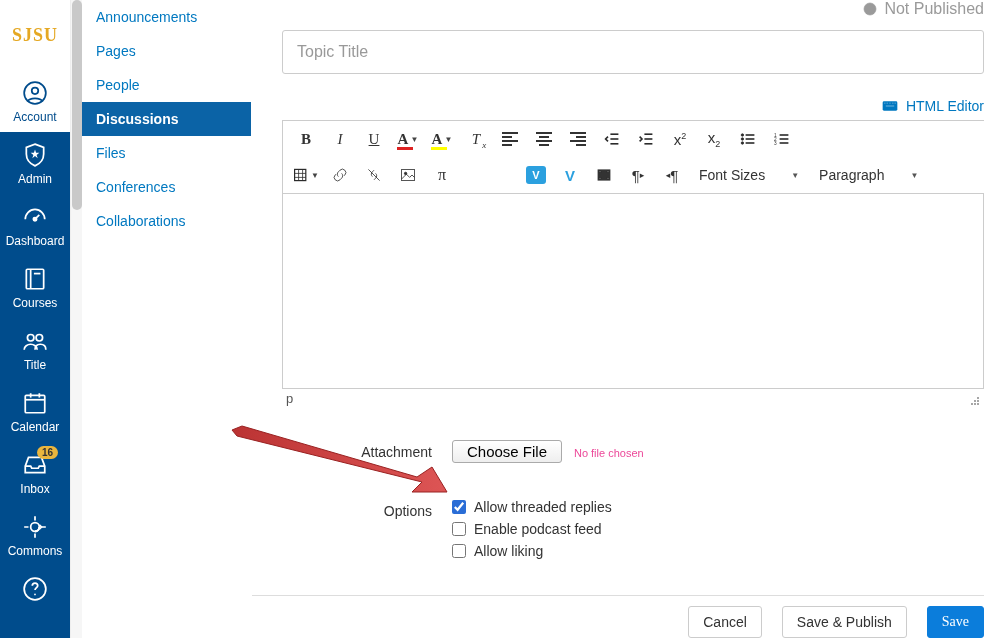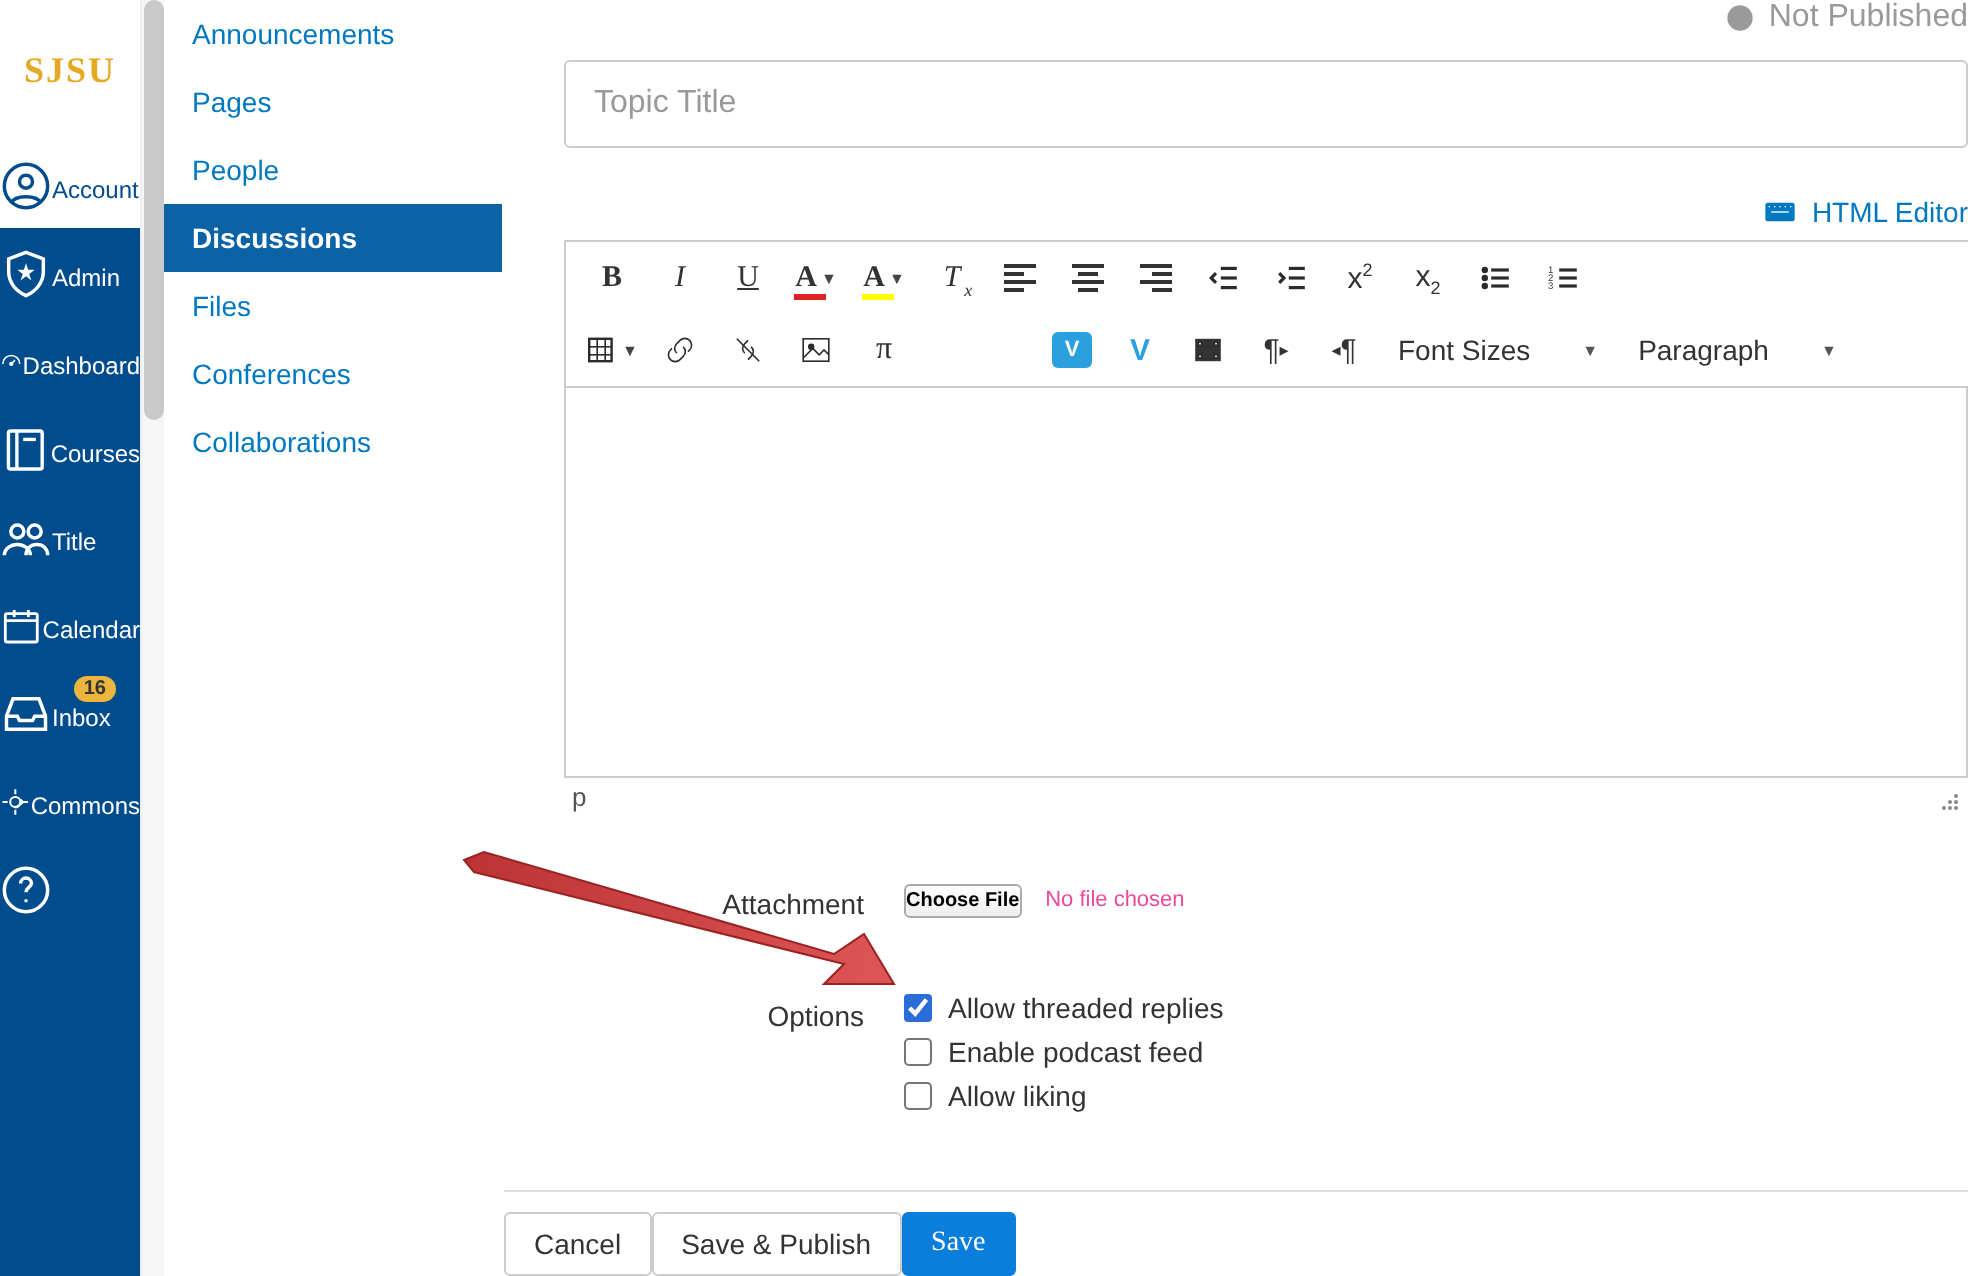--- a/index.html
+++ b/index.html
@@ -1,20 +1,20 @@
 <!DOCTYPE html>
 <html><head>
 <meta charset="utf-8">
 <style>
   * { box-sizing: border-box; margin: 0; padding: 0; }
   body { font-family: "Helvetica Neue", Helvetica, Arial, sans-serif; font-size: 14px; width: 984px; height: 638px; overflow: hidden; display: flex; background: #fff; }
   
   .global-nav { width: 70px; background: #004c8c; color: #fff; display: flex; flex-direction: column; align-items: center; flex-shrink: 0; }
   .global-nav .logo { width: 70px; height: 70px; background: #fff; display: flex; align-items: center; justify-content: center; color: #e5a823; font-weight: 800; font-size: 18px; letter-spacing: 1px; font-family: Georgia, serif; }
-  .gn-item { width: 100%; display: flex; flex-direction: row; align-items: center; padding: 10px 0 8px; cursor: pointer; font-size: 12px; position: relative; }
+  .gn-item { width: 100%; display: flex; flex-direction: column; align-items: center; padding: 10px 0 8px; cursor: pointer; font-size: 12px; position: relative; }
   .gn-item svg { width: 26px; height: 26px; fill: none; stroke: #fff; stroke-width: 1.6; }
   .gn-item.active { background: #fff; }
   .gn-item.active svg { stroke: #004c8c; }
   .gn-item.active .gn-label { color: #004c8c; }
   .gn-label { margin-top: 4px; color: #fff; font-size: 12px; }
   .badge { position: absolute; top: 4px; right: 12px; background: #eab63e; color: #333; border-radius: 8px; font-size: 10px; font-weight: bold; padding: 1px 5px; }
   
   .scroll-track { width: 12px; background: #f6f6f6; border-left: 1px solid #eee; height: 638px; position: relative; flex-shrink: 0; }
   .scroll-thumb { position: absolute; left: 1px; top: 0; width: 10px; height: 210px; background: #c9c9c9; border-radius: 5px; }
   
@@ -38,30 +38,30 @@
   .tb-sel { height: 28px; display: flex; align-items: center; gap: 26px; padding: 0 10px; cursor: pointer; font-size: 14px; color: #333; }
   .tb-sel .caret { font-size: 8px; color: #555; }
   .tb-small-caret { font-size: 8px; margin-left: 2px; color: #444; }
   .rte-body { border: 1px solid #ccc; border-top: 1px solid #ccc; height: 196px; background: #fff; }
   .rte-status { display: flex; justify-content: space-between; align-items: center; font-size: 13px; color: #555; padding: 2px 4px 4px; }
   .rte-status .grip { width: 10px; height: 10px; }
   .rte-status .grip svg { width: 10px; height: 10px; fill: #888; }
   
   .form-row { display: flex; margin-top: 30px; align-items: flex-start; }
   .form-label { width: 170px; text-align: right; padding-right: 20px; color: #333; font-size: 14px; padding-top: 4px; }
-  .file-btn { font-size: 10px; border: 1px solid #aaa; background: linear-gradient(#fff,#eee); border-radius: 3px; padding: 2px 0; cursor: pointer; font-weight: bold; }
+  .file-btn { font-size: 15px; border: 1px solid #aaa; background: linear-gradient(#fff,#eee); border-radius: 3px; padding: 2px 14px; cursor: pointer; }
   .file-text { margin-left: 8px; font-size: 11px; color: #ec4899; text-align: right; }
   .opt-list { display: flex; flex-direction: column; gap: 6px; }
   .opt { display: flex; align-items: center; gap: 8px; font-size: 14px; color: #333; }
   .opt input { width: 14px; height: 14px; accent-color: #2a6dd6; }
   
   .arrow-anno { position: absolute; left: -30px; top: 422px; width: 230px; height: 75px; pointer-events: none; }
   .arrow-anno svg { width: 100%; height: 100%; }
   
-  .footer { position: absolute; bottom: 0; right: 0; left: 0; border-top: 1px solid #ddd; padding: 10px 0 0; display: flex; justify-content: flex-start; gap: 0; }
+  .footer { position: absolute; bottom: 0; right: 0; left: 0; border-top: 1px solid #ddd; padding: 10px 0 0; display: flex; justify-content: flex-end; gap: 20px; }
   .btn { border: 1px solid #ccc; border-radius: 3px; background: #fff; padding: 7px 14px; font-size: 14px; color: #333; cursor: pointer; }
   .btn.primary { background: #0b7ddb; border-color: #0b7ddb; color: #fff; font-family: Liberation Serif, serif; }
   
   .letter { font-family: "Times New Roman", serif; font-weight: bold; }
   .bold { font-weight: 900; font-family: "Times New Roman", serif; }
   .italic { font-style: italic; font-family: "Times New Roman", serif; }
   .underline { text-decoration: underline; font-family: "Times New Roman", serif; }
   .acolor { position: relative; font-family: "Times New Roman", serif; }
   .acolor .bar { position: absolute; bottom: 3px; left: 6px; width: 16px; height: 3px; background: #d22; }
   .acolor.hl .bar { background: #ff0; }

